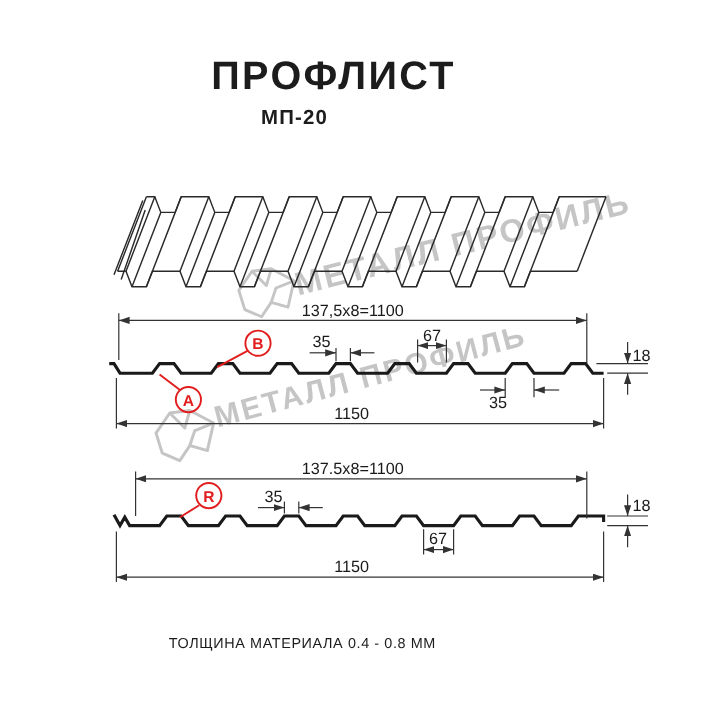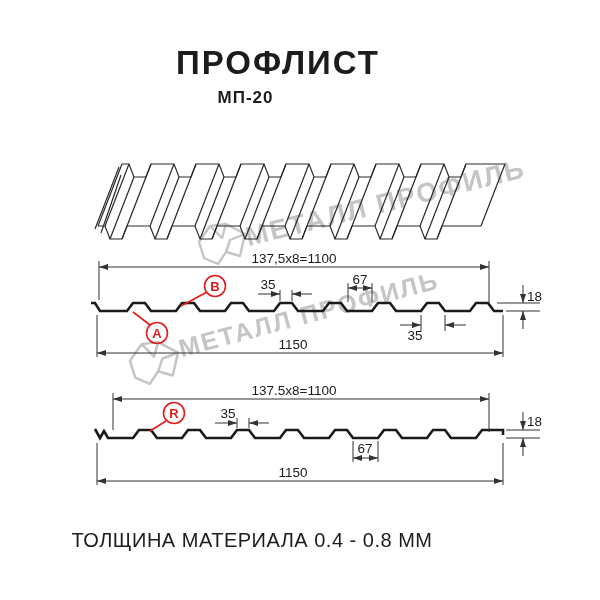--- a/index.html
+++ b/index.html
@@ -3,21 +3,21 @@
 <meta charset="utf-8">
 <style>
   html,body{margin:0;padding:0;background:#fff;}
   .page{position:relative;width:600px;height:600px;background:#fff;overflow:hidden;
         font-family:"Liberation Sans",sans-serif;color:#1c1c1c;}
   .title{position:absolute;left:0;top:44px;width:556px;text-align:center;
          font-size:33px;font-weight:800;letter-spacing:2px;color:#1c1c1c;}
   .subtitle{position:absolute;left:0;top:88px;width:491px;text-align:center;
             font-size:17px;font-weight:600;letter-spacing:1px;color:#1c1c1c;}
   .footer{position:absolute;left:0;top:529px;width:504px;text-align:center;
-          font-size:20px;font-weight:500;letter-spacing:.5px;color:#1c1c1c;}
+          font-size:12px;font-weight:500;letter-spacing:.5px;color:#1c1c1c;}
   .wm-text{position:absolute;color:#c5c5c5;font-weight:700;letter-spacing:2px;
            white-space:nowrap;transform-origin:0 100%;}
   .wm1{left:250px;top:222px;font-size:27px;transform:rotate(-14deg);}
   .wm2{left:183px;top:334px;font-size:25px;transform:rotate(-15deg);}
   .wm-logo{position:absolute;}
   .wm-logo path{fill:none;stroke:#c5c5c5;stroke-width:2.4;stroke-linejoin:round;}
   svg.art{position:absolute;left:0;top:0;}
   .profile{fill:none;stroke:#1a1a1a;stroke-width:2.6;stroke-linejoin:miter;}
   .sheet3d{fill:none;stroke:#2a2a2a;stroke-width:1.2;}
   .thin{stroke:#333;stroke-width:1;fill:none;}

